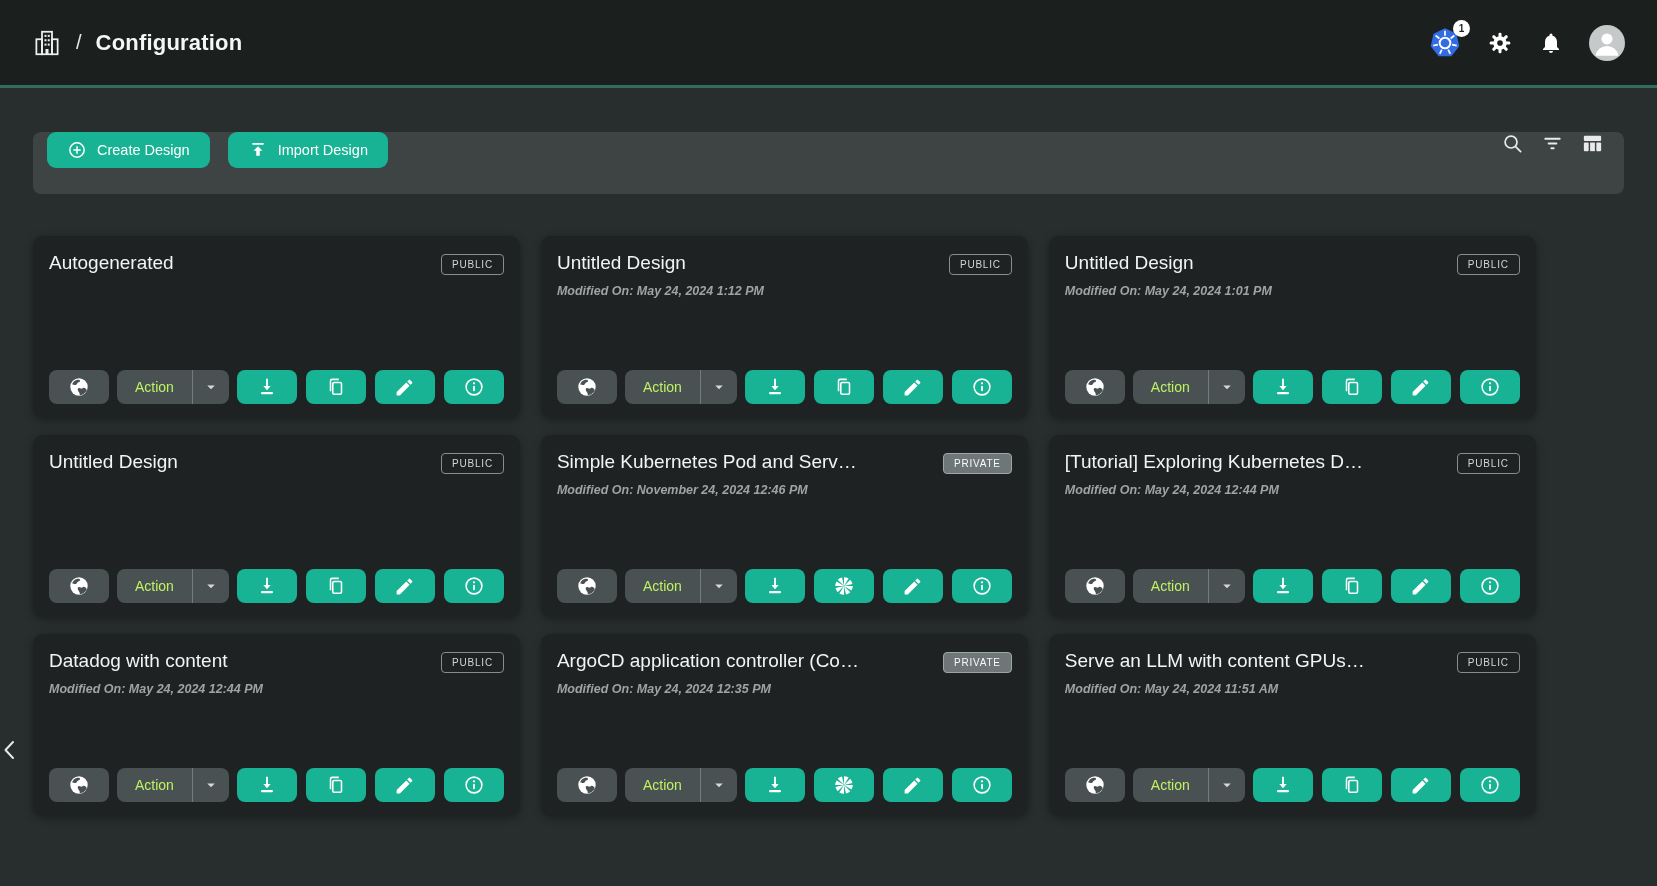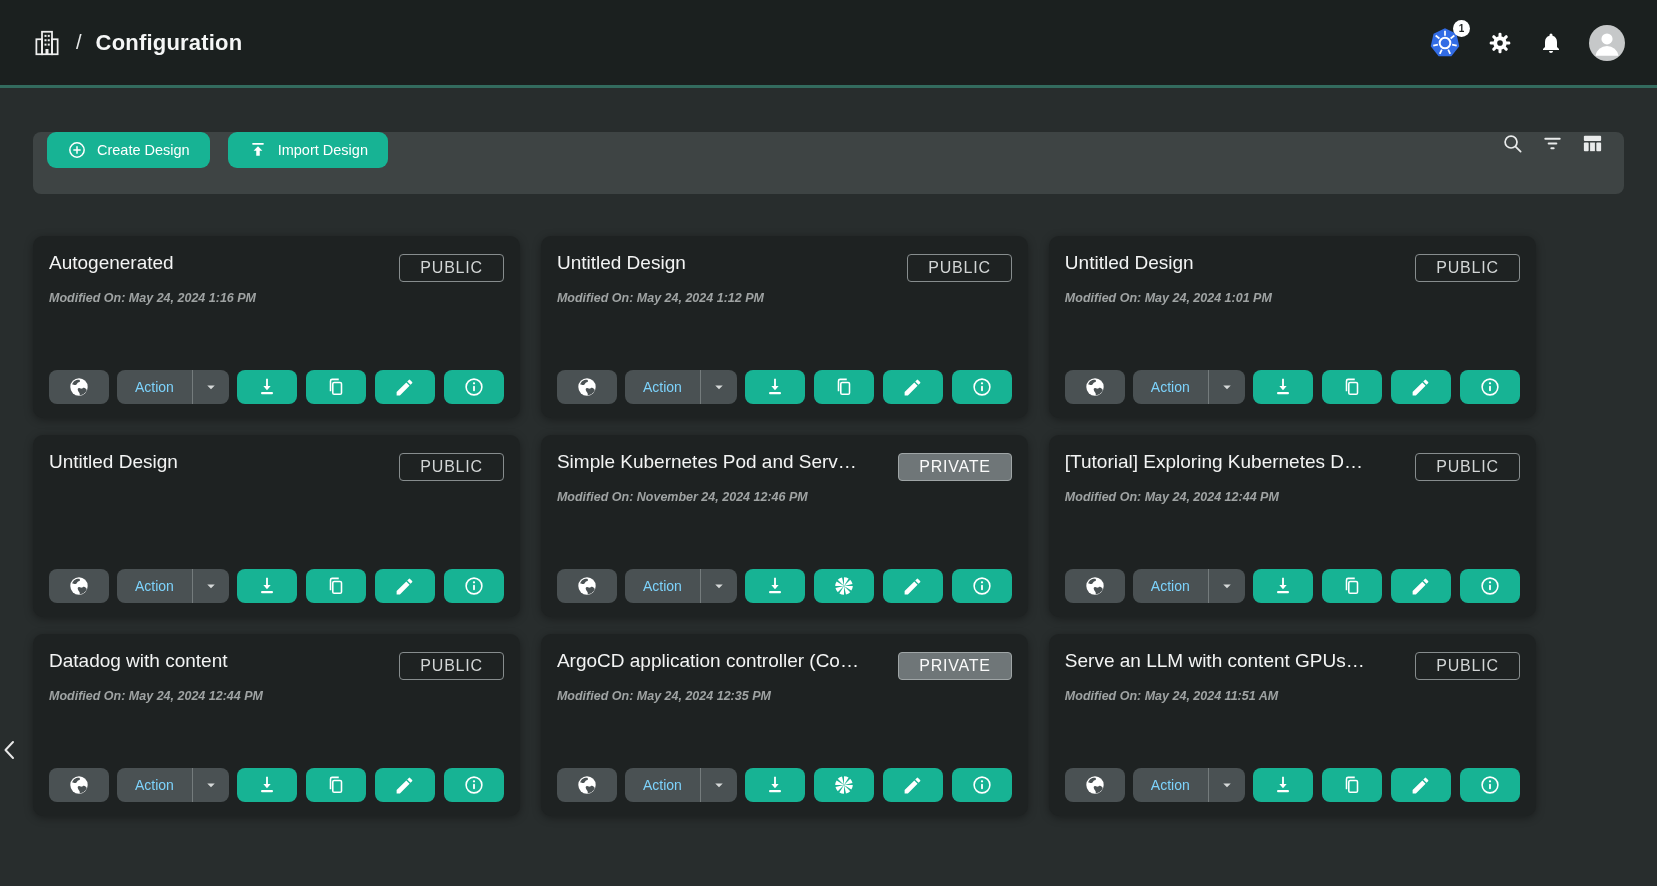--- a/index.html
+++ b/index.html
@@ -61,33 +61,33 @@
   .card{
     height:182px;background:var(--card-bg);border-radius:10px;
     padding:16px 16px 14px 16px;display:flex;flex-direction:column;
     box-shadow:0 2px 8px rgba(0,0,0,.35);
   }
   .card-head{display:flex;align-items:flex-start;justify-content:space-between;gap:10px;}
   .card-title{
     font-size:19px;font-weight:500;color:#F3F4F4;white-space:nowrap;overflow:hidden;
   }
   .badge{
-    flex:0 0 auto;font-size:16px;letter-spacing:.8px;color:#D2D5D5;
-    border:1px solid #878D8E;border-radius:4px;padding:4px 20px;background:transparent;margin-top:2px;text-align:center;
+    flex:0 0 auto;font-size:10px;letter-spacing:.8px;color:#D2D5D5;
+    border:1px solid #878D8E;border-radius:4px;padding:4px 10px;background:transparent;margin-top:2px;text-align:center;
   }
   .badge[data-variant="private"]{background:#6F7678;color:#FAFAFA;border-color:#9FA5A6;}
   .card-modified{font-size:12.5px;font-style:italic;font-weight:700;color:#9FA3A3;margin-top:9px;}
   .card-actions{margin-top:auto;display:flex;align-items:center;gap:8px;}
   .gray-btn{
     background:var(--graybtn);border:none;border-radius:8px;height:34px;cursor:pointer;
     display:flex;align-items:center;justify-content:center;color:#D6D9D9;font-family:inherit;
   }
   .globe-btn{width:60px;}
   .action-btn{padding:0;}
-  .action-label{font-size:14px;padding:0 18px;color:#7dd3fc;}
+  .action-label{font-size:14px;padding:0 18px;color:#bef264;}
   .action-divider{width:1px;height:34px;background:#747B7C;}
   .action-caret{padding:0 9px;display:flex;align-items:center;}
   .sq-btn{
     background:var(--teal);border:none;border-radius:8px;height:34px;width:60px;cursor:pointer;
     display:flex;align-items:center;justify-content:center;
   }
   .right-acts{margin-left:auto;display:flex;align-items:center;gap:9px;}
   
   .drawer-toggle{
     position:absolute;left:0;top:733px;width:22px;height:34px;background:transparent;
@@ -228,21 +228,20 @@
       </button>
     </div>
   </div>
 
   <div class="grid">
   <div class="card">
     <div class="card-head">
       <div class="card-title">Autogenerated</div>
       <span class="badge" data-variant="public">PUBLIC</span>
     </div>
-    <div class="card-modified">Modified On: May 24, 2024 1:16 PM</div>
     <div class="card-actions">
       <button class="gray-btn globe-btn">
         <span>
           <svg width="22" height="22" viewBox="0 0 24 24">
             <circle cx="12" cy="12" r="9.5" fill="#FFFFFF"></circle>
             <path fill="#4A5153" d="M4.6 9.2c1.2-.3 1.9.9 3.7.5 1.8-.4 1.6-3 3.3-3 1.7 0 2-1.7.7-2.7C8.6 3.7 5.3 6 4.6 9.2z"></path>
             <path fill="#4A5153" d="M12.2 13.1c-1.9 0-2 2-1 3.4 1 1.4 2 2.5 1.6 4.4 3.7-.2 6.5-2.3 7.8-5.6-1.2-1.9-2.9-3.3-4.6-1.9-1.2 1-1.9 0-3.8-.3z"></path>
           </svg>
         </span>
       </button>

